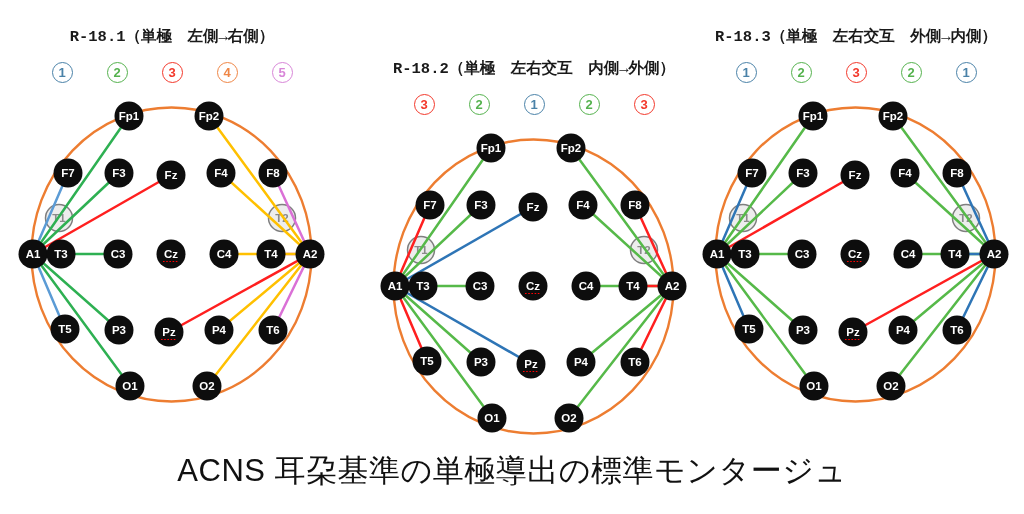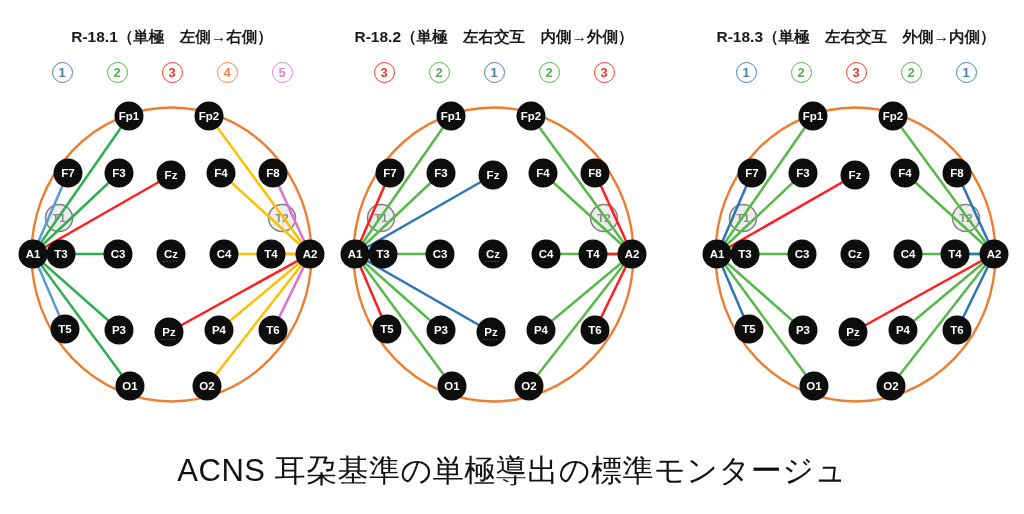--- a/index.html
+++ b/index.html
@@ -1,22 +1,22 @@
 <!DOCTYPE html>
 <html><head>
 <meta charset="utf-8">
 <style>
   * { margin:0; padding:0; box-sizing:border-box; }
   body { background:#ffffff; font-family:"Liberation Sans", sans-serif; }
   .canvas { position:relative; width:1024px; height:514px; background:#ffffff; overflow:hidden; }
   .diagram { position:absolute; top:22px; width:340px; }
   .diagram.d1 { left:2px; }
-  .diagram.d2 { left:324px; }
+  .diagram.d2 { left:364px;margin-top:32px; }
   .diagram.d3 { left:686px; }
-  .diagram-title { text-align:center; font-size:15.5px; font-weight:bold; color:#1a1a1a; height:30px; line-height:30px; white-space:nowrap; }
+  .diagram-title { text-align:center; font-size:15.5px; font-weight:bold; color:#1a1a1a; height:30px; line-height:30px; white-space:nowrap;font-family:Liberation Mono, monospace; }
   .badges { height:40px; display:flex; justify-content:center; align-items:center; gap:34px; }
   .badge { display:inline-flex; width:21px; height:21px; border-radius:50%; border:1.6px solid currentColor; align-items:center; justify-content:center; font-size:13px; font-weight:bold; background:#fff; }
   .montage-svg { display:block; width:340px; height:330px; }
   .caption { position:absolute; left:0; top:450px; width:1024px; text-align:center; font-size:31px; color:#111111; letter-spacing:0.5px; }
 </style>
 </head>
 <body>
 
 <div class="canvas">
 

